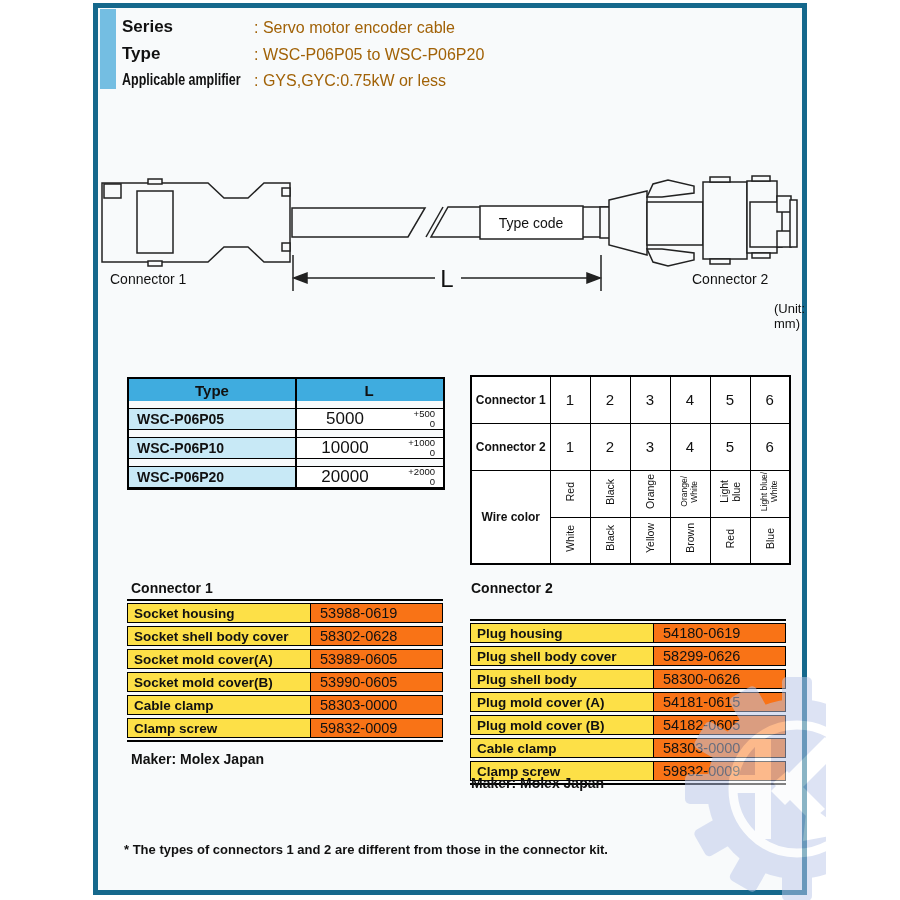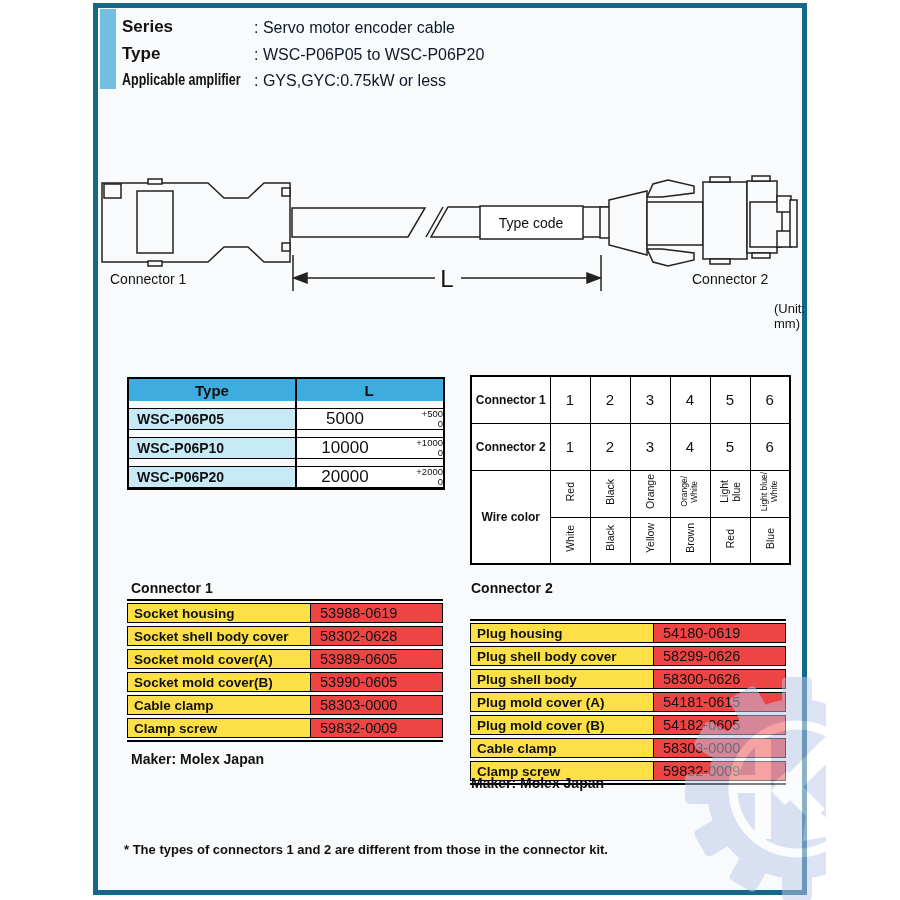--- a/index.html
+++ b/index.html
@@ -3,61 +3,61 @@
 <meta charset="utf-8">
 <style>
   * { margin:0; padding:0; box-sizing:border-box; }
   body { background:#fff; font-family:"Liberation Sans", sans-serif; }
   .page { position:relative; width:826px; height:900px; background:#ffffff; overflow:hidden; color:#111; }
   .doc { position:absolute; left:93px; top:3px; width:714px; height:892px; border:5px solid #15688C; background:#F8FAFB; }
   .accent { position:absolute; left:100px; top:9px; width:16px; height:80px; background:#74BEE2; }
 
   .abs { position:absolute; }
   .hlabel { font-weight:bold; font-size:17px; color:#111; }
-  .hvalue { font-size:16px; color:#0f172a; }
+  .hvalue { font-size:16px; color:#a16207; }
   .condensed { transform:scaleX(0.78); transform-origin:left center; white-space:nowrap; font-size:16px; }
 
   .diagram { position:absolute; left:95px; top:168px; }
   .diagram path, .diagram rect, .diagram line, .diagram polygon, .diagram polyline { vector-effect:none; }
   .dlabel { font-size:14px; color:#111; }
   .unit { font-size:13px; color:#111; }
 
   
   .tl-table { position:absolute; left:127px; top:377px; width:318px; border:2px solid #000; }
   .tl-divider { position:absolute; left:166px; top:0; bottom:0; width:2px; background:#000; }
   .tl-head { display:flex; height:22px; background:#3FACDF; }
   .tl-head .c1 { width:166px; } .tl-head .c2 { flex:1; }
   .tl-head div { display:flex; align-items:center; justify-content:center; font-weight:bold; font-size:15px; }
   .tl-row { display:flex; height:22px; margin-top:7px; }
   .tl-type { width:166px; background:#C8E9F6; border-top:1.5px solid #000; border-bottom:1.5px solid #000;
              font-weight:bold; font-size:14px; display:flex; align-items:center; padding-left:8px; }
   .tl-len  { flex:1; background:#fff; border-top:1.5px solid #000; border-bottom:1.5px solid #000;
              display:flex; align-items:center; }
   .tl-num { flex:1; text-align:center; font-size:17px; }
-  .tl-tol { width:48px; padding-right:0; display:flex; flex-direction:column; align-items:flex-end;
+  .tl-tol { width:48px; padding-right:8px; display:flex; flex-direction:column; align-items:flex-end;
             font-size:9.5px; line-height:1.1; }
 
   
   table.pin { position:absolute; left:470px; top:375px; border-collapse:collapse; border:2.5px solid #000; }
   table.pin td { border:1.5px solid #000; text-align:center; vertical-align:middle; background:#fff; }
   td.plabel { width:79px; background:#A6DAF0; font-weight:bold; font-size:12px; }
   td.pnum { width:40px; height:47px; font-size:15px; }
   td.vcell { width:40px; height:47px; }
   .vtext { writing-mode:vertical-rl; transform:rotate(180deg); white-space:pre-line;
            font-size:10.5px; line-height:1.15; display:inline-block; }
   .vtext.small { font-size:8.5px; }
 
   
   .parts-title { position:absolute; font-weight:bold; font-size:14px; }
   .parts { position:absolute; width:316px; border-top:2px solid #000; border-bottom:2px solid #000; padding-top:2px; padding-bottom:2px; }
   .parts-row { display:flex; height:20px; margin-bottom:3px; }
   .parts-row:last-child { margin-bottom:0; }
   .parts-name { width:184px; background:#fde047; border:1px solid #000; font-weight:bold; font-size:13.5px;
                 display:flex; align-items:center; padding-left:6px; }
-  .parts-val { flex:1; background:#ef4444; border:1px solid #000; border-left:none; font-size:14.5px;
+  .parts-val { flex:1; background:#f97316; border:1px solid #000; border-left:none; font-size:14.5px;
                display:flex; align-items:center; padding-left:9px; }
   .maker { position:absolute; font-weight:bold; font-size:14px; }
 
   .footnote { position:absolute; left:124px; top:842px; font-weight:bold; font-size:13px; }
 
   .watermark { position:absolute; left:676px; top:668px; opacity:0.5; pointer-events:none; }
 </style>
 </head>
 <body>
 

